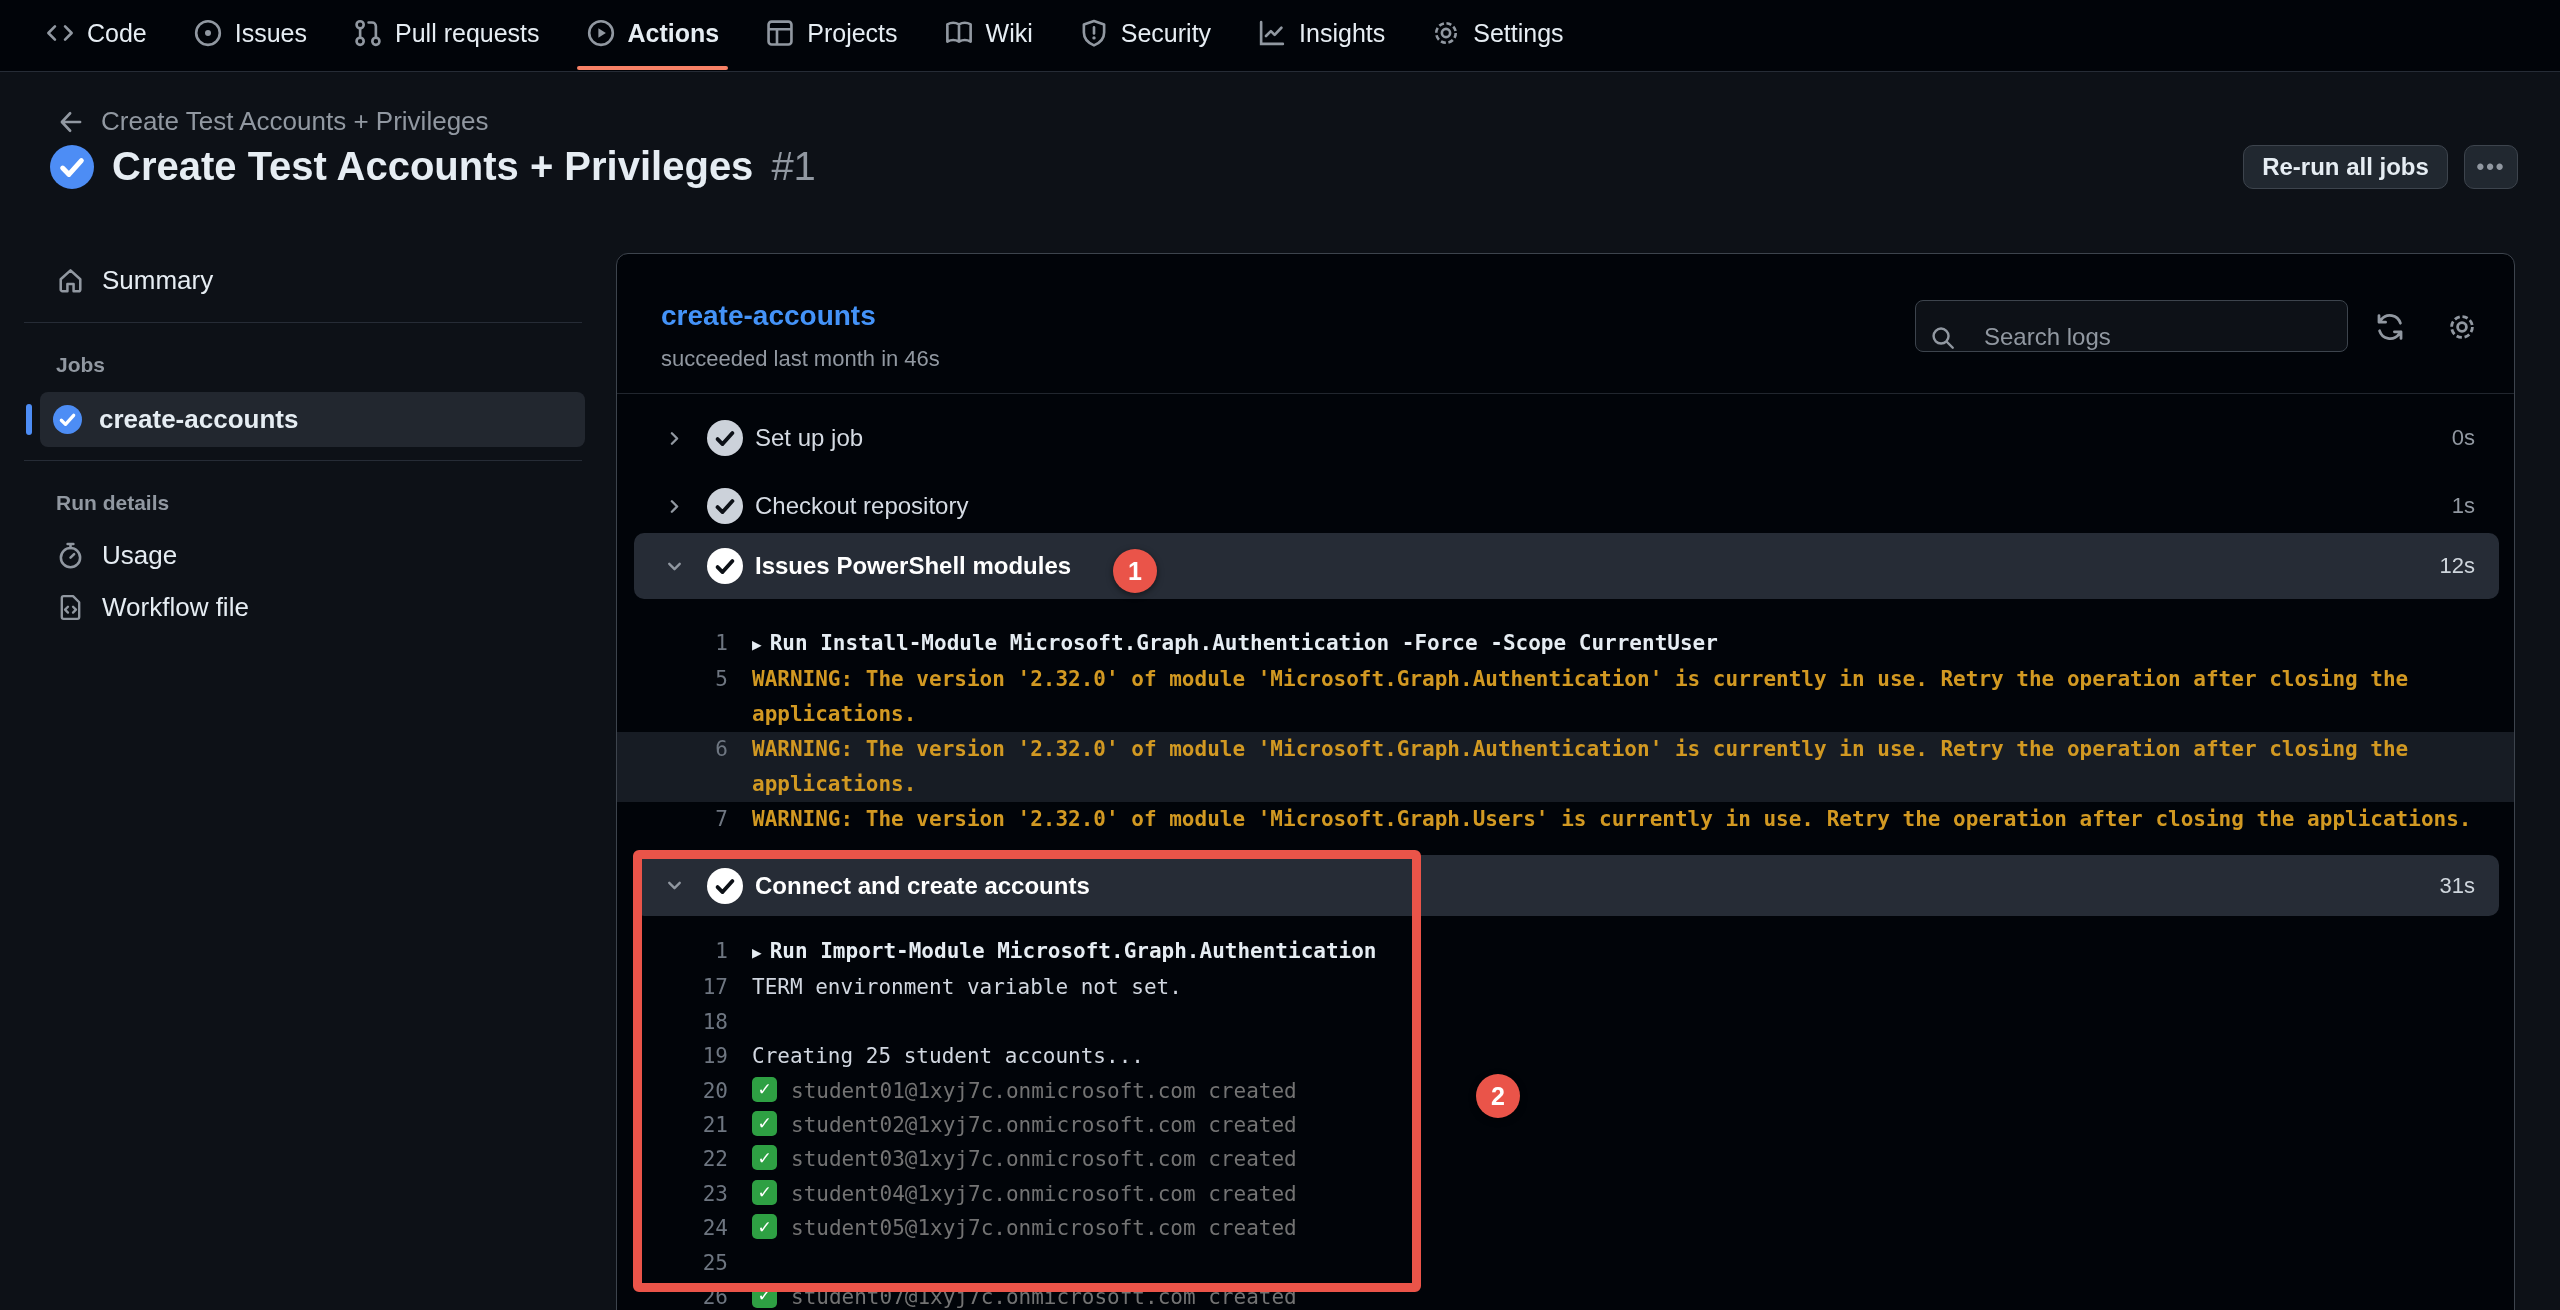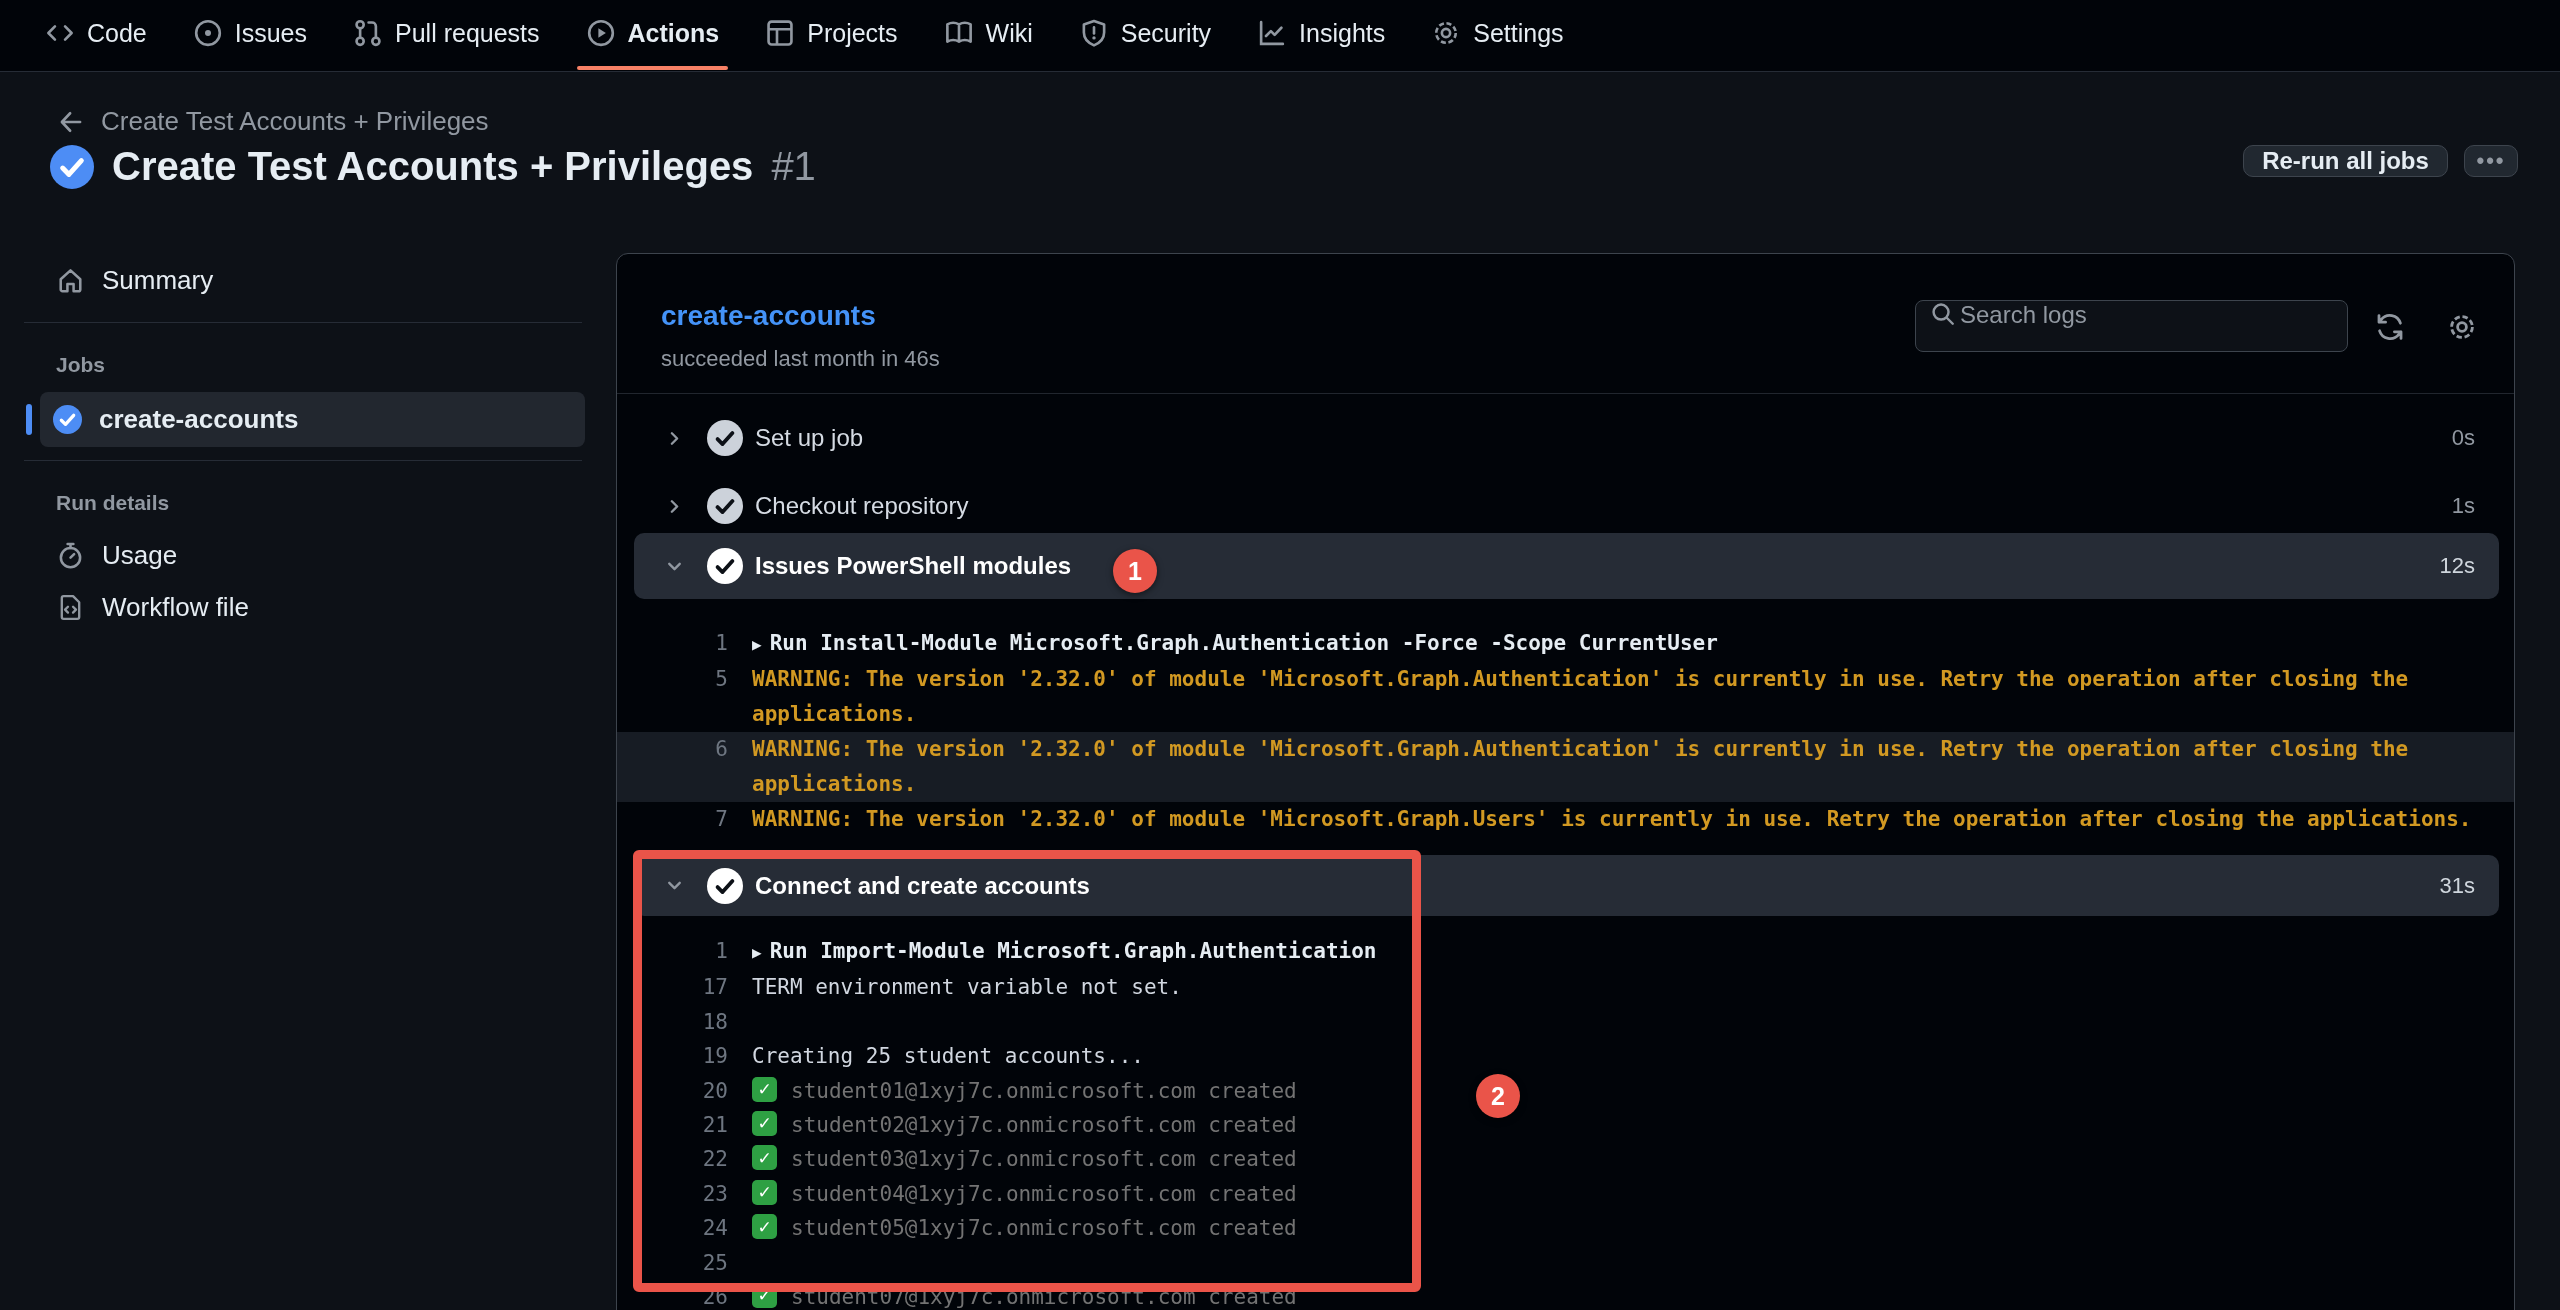--- a/index.html
+++ b/index.html
@@ -33,21 +33,21 @@
   .breadcrumb {
     position:absolute; left:57px; top:106px; display:flex; align-items:center; gap:16px;
     color:#9198a1; font-size:26px; cursor:pointer;
   }
   .breadcrumb .icon svg { width:28px; height:28px; }
   .title-row { position:absolute; left:50px; top:144px; display:flex; align-items:center; gap:18px; }
   .title-row .icon svg { width:44px; height:44px; }
   .run-title { font-size:40px; font-weight:700; color:#e6edf3; }
   .run-number { font-size:40px; font-weight:400; color:#9198a1; }
   .btn {
-    position:absolute; top:145px; height:32px; background:#212830;
+    position:absolute; top:145px; height:44px; background:#212830;
     border:1px solid #3d444d; border-radius:10px; color:#e6edf3;
     font-size:24px; font-weight:600; display:flex; align-items:center; justify-content:center;
     cursor:pointer;
   }
   .btn-rerun { left:2243px; width:205px; }
   .btn-more  { left:2464px; width:54px; font-size:22px; letter-spacing:2px; color:#9198a1; }
 
   
   .side-item { position:absolute; display:flex; align-items:center; gap:17px; color:#e6edf3; font-size:26px; cursor:pointer; }
   .side-item .icon svg { width:29px; height:29px; color:#9198a1; }
@@ -64,21 +64,21 @@
   
   .panel {
     position:absolute; left:616px; top:253px; width:1899px; height:1100px;
     background:#010409; border:1px solid #3d444d; border-radius:12px; overflow:hidden;
   }
   .panel-title { position:absolute; left:44px; top:46px; font-size:28px; font-weight:700; color:#4493f8; cursor:pointer; }
   .panel-sub   { position:absolute; left:44px; top:92px; font-size:22px; color:#9198a1; }
   .search-box {
     position:absolute; left:1298px; top:46px; width:433px; height:52px;
     border:1px solid #3d444d; border-radius:8px; background:#0d1117;
-    display:flex; align-items:flex-start; padding:0 14px; gap:4px;
+    display:flex; align-items:flex-end; padding:0 14px; gap:28px;
   }
   .search-box .icon svg { width:26px; height:26px; color:#9198a1; }
   .search-box input {
     flex:1; background:transparent; border:none; outline:none;
     color:#e6edf3; font-size:24px; font-family:"Liberation Sans",sans-serif;
   }
   .search-box input::placeholder { color:#9198a1; }
   .panel-icon { position:absolute; top:57px; width:32px; height:32px; color:#9198a1; cursor:pointer; }
   .panel-icon svg { width:32px; height:32px; }
   .sync-icon { left:1757px; }

